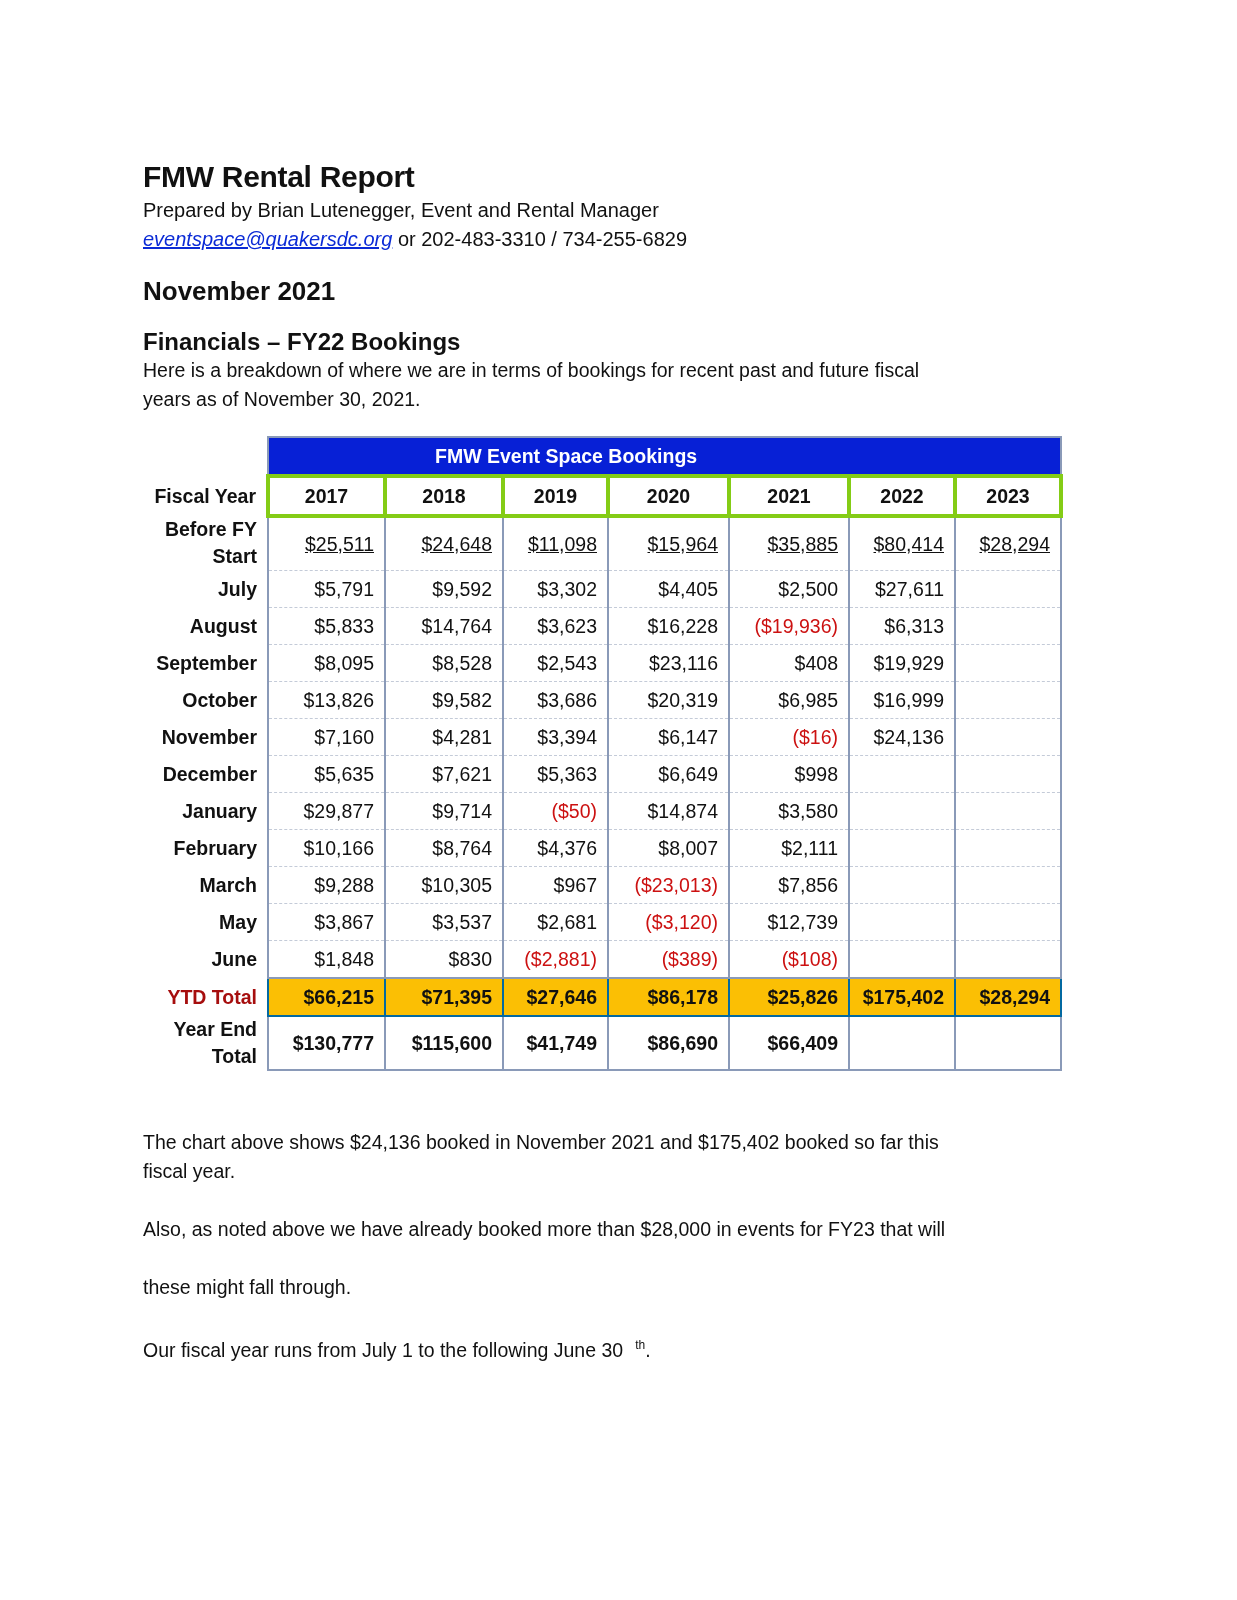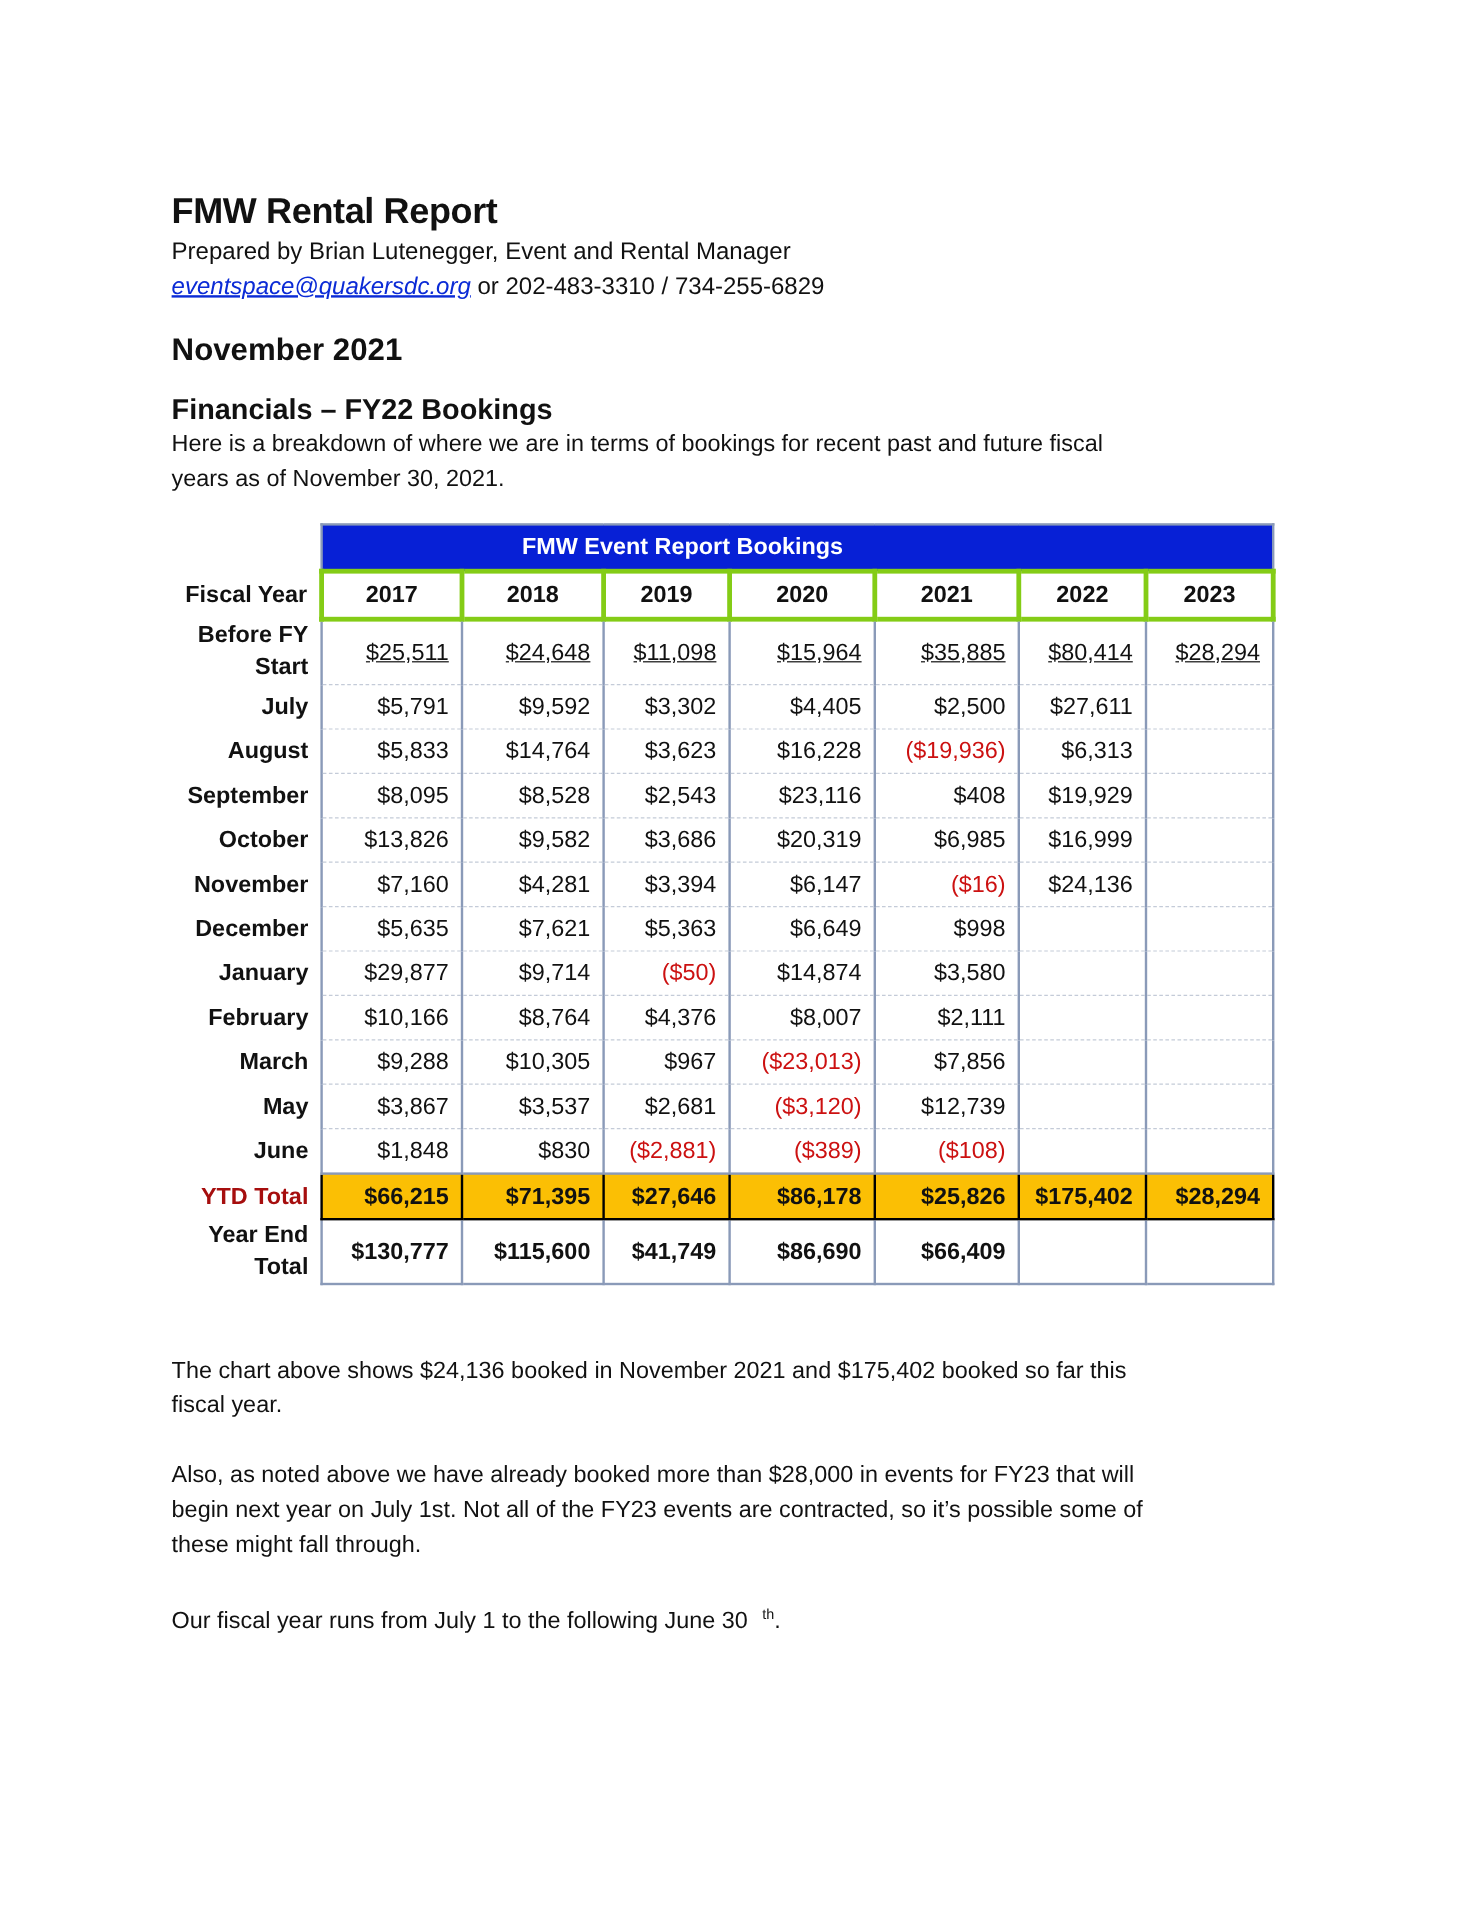--- a/index.html
+++ b/index.html
@@ -18,21 +18,21 @@
     table.bk td { padding: 0 10px; height: 36px; text-align: right; white-space: nowrap; }
     td.rowlab { font-weight: bold; width: 113px; padding: 0 10px 0 0 !important; border: none; line-height: 27px; }
     td.banner { background: #0720d6; color: #fff; font-weight: bold; text-align: left !important; padding-left: 166px !important; height: 36px !important; border: 2px solid #8a9ab8; }
     td.blank { border: none; }
     td.yr { text-align: center !important; font-weight: bold; border: 4px solid #84cc16; }
     td.c { border-left: 2px solid #8a9ab8; border-right: 2px solid #8a9ab8; border-bottom: 1px dashed #c4cbd8; }
     td.neg { color: #cc1111; }
     tr.tall td { height: 52px; }
     tr.first td.c { border-top: 4px solid #ec4899; text-decoration: underline; }
     tr.last td.c { border-bottom: 2px solid #8a9ab8; }
-    tr.ytd td.c { background: #fbbf04; font-weight: bold; border: 2px solid #000000; }
+    tr.ytd td.c { background: #fbbf04; font-weight: bold; border: 2px solid #0369a1; }
     tr.ytd td.rowlab { color: #a60e0e; }
     tr.ye td.c { font-weight: bold; border-bottom: 2px solid #8a9ab8; border-top: 2px solid #8a9ab8; }
     col.w2017 { width: 117px; } col.w2018 { width: 118px; } col.w2019 { width: 105px; }
     col.w2020 { width: 121px; } col.w2021 { width: 120px; } col.w2022 { width: 106px; } col.w2023 { width: 106px; }
 
     .after { position: absolute; left: 143px; top: 1128px; width: 930px; }
     .after p { margin: 0 0 29px 0; }
     sup { font-size: 12px; margin-left: 12px; }
   </style>
 </head>
@@ -55,21 +55,21 @@
         <col class="w2018">
         <col class="w2019">
         <col class="w2020">
         <col class="w2021">
         <col class="w2022">
         <col class="w2023">
     </colgroup>
     <tbody id="tbody">
       <tr>
         <td class="blank"></td>
-        <td class="banner" colspan="7">FMW Event Report Bookings</td>
+        <td class="banner" colspan="7">FMW Event Space Bookings</td>
       </tr>
       <tr id="yearrow">
         <td class="rowlab">Fiscal Year</td>
       <td class="yr">2017</td>
           <td class="yr">2018</td>
           <td class="yr">2019</td>
           <td class="yr">2020</td>
           <td class="yr">2021</td>
           <td class="yr">2022</td>
           <td class="yr">2023</td>
@@ -213,15 +213,15 @@
           <td class="c">$66,409</td>
           <td class="c"></td>
           <td class="c"></td>
         </tr>
       </tbody>
   </table>
 </div>
 
 <div class="after">
   <p class="para"><span>The chart above shows $24,136 booked in November 2021 and $175,402 booked so far this</span><br><span>fiscal year.</span></p>
-  <p class="para"><span>Also, as noted above we have already booked more than $28,000 in events for FY23 that will</span><br><span>begin next year on July 1st. Not all of the FY23 events are contracted, so it’s possible some of</span><br><span>these might fall through.</span></p>
+  <p class="para"><span>Also, as noted above we have already booked more than $28,000 in events for FY23 that will</span><br><br><span>these might fall through.</span></p>
   <p class="para"><span>Our fiscal year runs from July 1 to the following June 30</span><sup>th</sup><span>.</span></p>
 </div>
 
 </body></html>

